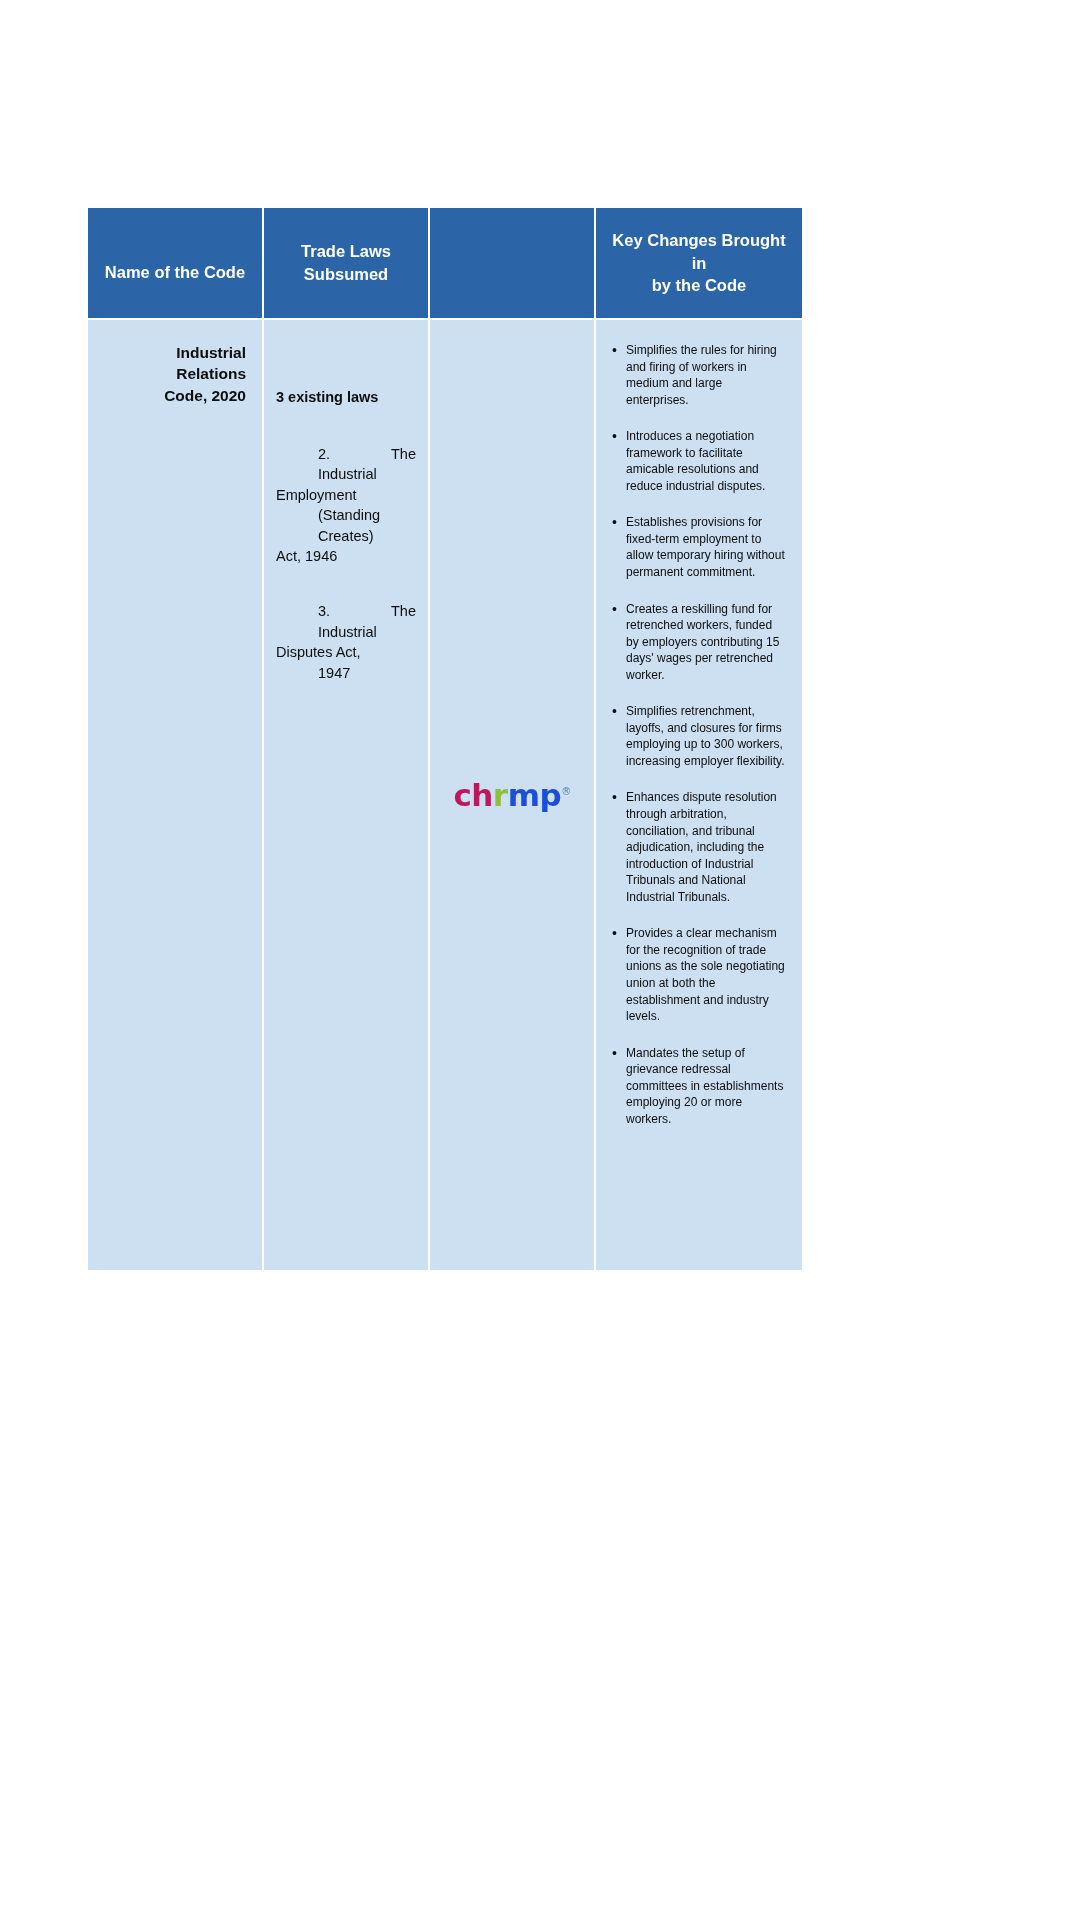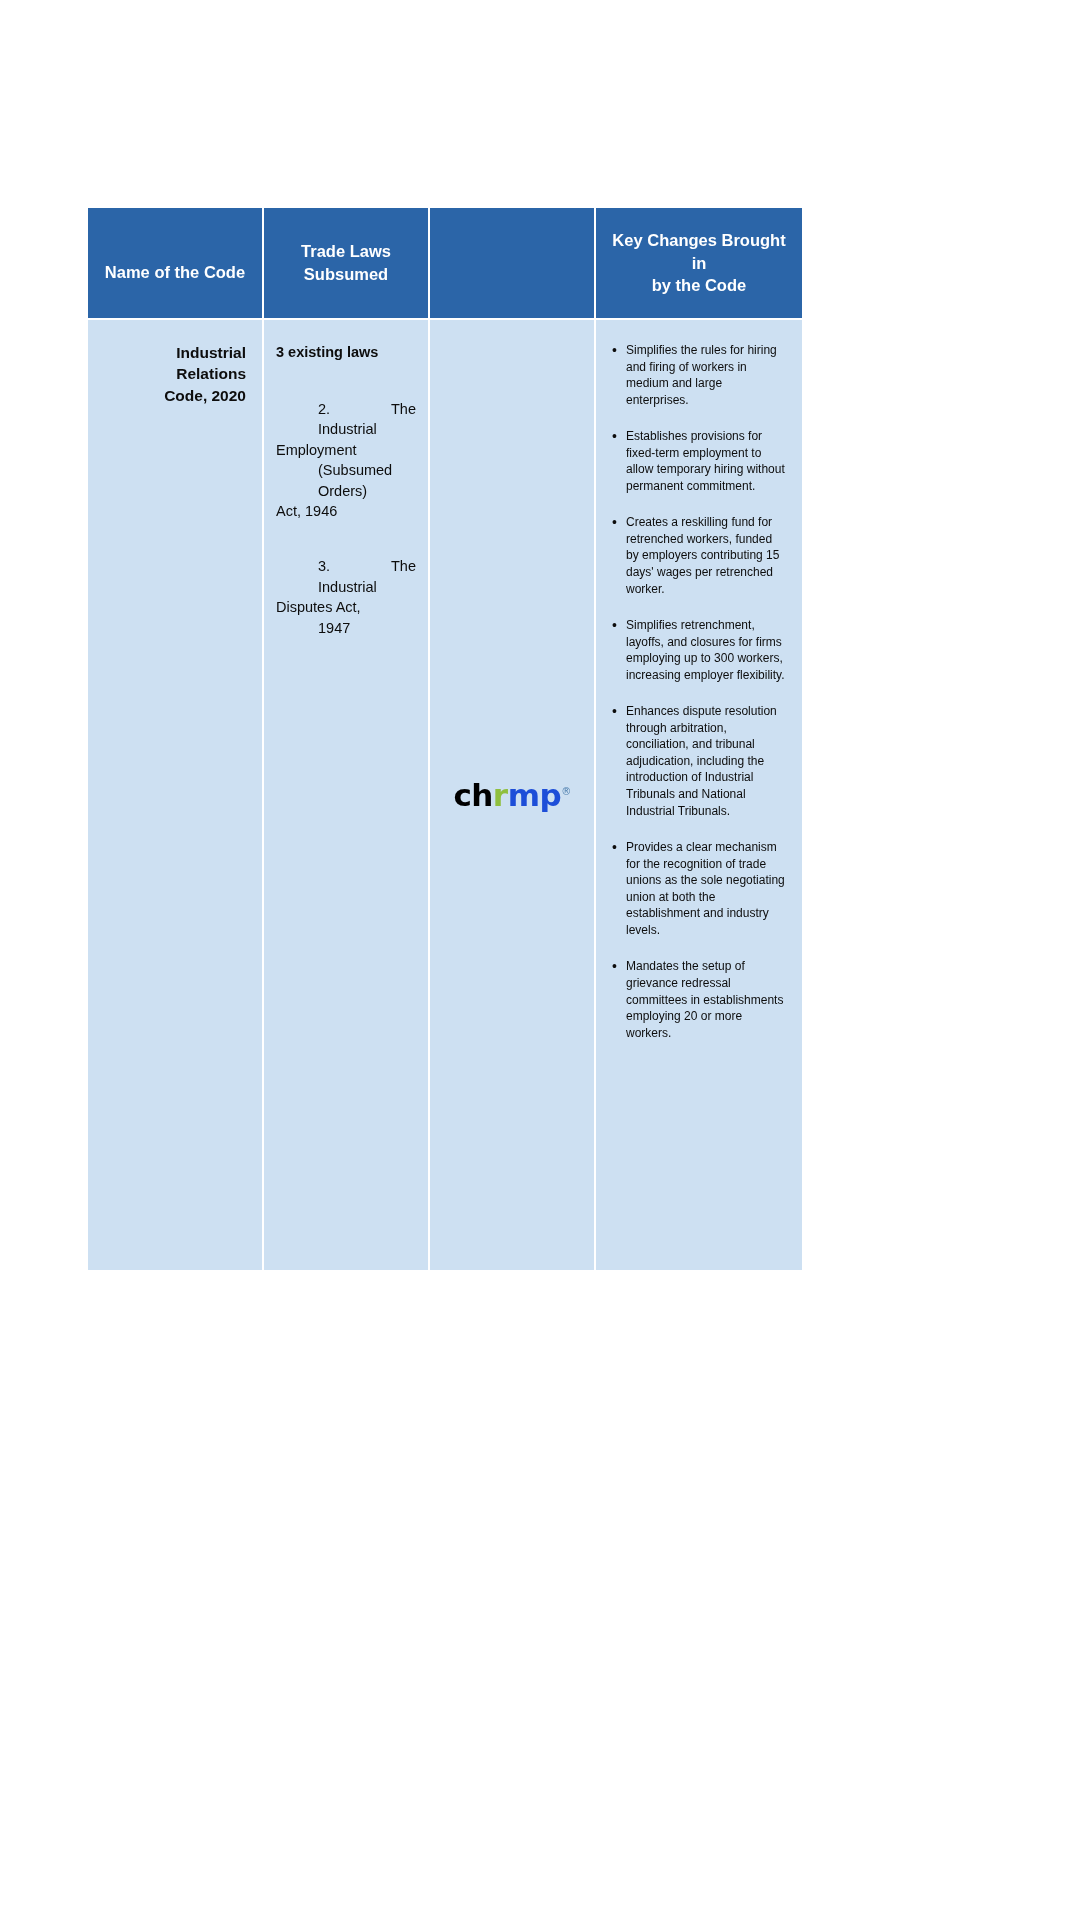--- a/index.html
+++ b/index.html
@@ -83,20 +83,21 @@
   
   .c2-inner {
     padding: 22px 12px 0 12px;
     font-size: 14.5px;
     line-height: 1.42;
   }
   .c2-title {
     font-weight: bold;
     font-size: 14.5px;
     margin-bottom: 36px;
+    margin-top: 45px;
   }
   .c2-item {
     margin-bottom: 34px;
     text-align: justify;
     text-align-last: left;
   }
   .c2-item .ln {
     display: block;
   }
   .c2-indent-2 { padding-left: 30px; }
@@ -111,21 +112,21 @@
   }
   .logo {
     font-family: "DejaVu Sans", sans-serif;
     font-size: 31px;
     font-weight: 600;
     letter-spacing: -0.5px;
     position: relative;
     line-height: 1;
     white-space: nowrap;
   }
-  .logo .s1 { color: #000000; }
+  .logo .s1 { color: #be185d; }
   .logo .s2 { color: #8FBF3F; }
   .logo .s3 { color: #1d4ed8; }
   .logo .reg {
     font-size: 10px;
     vertical-align: super;
     color: #4E7FAE;
     font-weight: 400;
   }
 
   
@@ -197,21 +198,21 @@
 
         
         <div class="td">
           <div class="c2-inner">
             <div class="c2-title">3 existing laws</div>
 
 
             <div class="c2-item">
               <span class="ln c2-indent-3">2.   The   Industrial</span>
               <span class="ln">Employment</span>
-              <span class="ln c2-indent-3">(Subsumed  Orders)</span>
+              <span class="ln c2-indent-3">(Standing  Creates)</span>
               <span class="ln">Act, 1946</span>
             </div>
 
             <div class="c2-item">
               <span class="ln c2-indent-3">3.   The   Industrial</span>
               <span class="ln">Disputes Act,</span>
               <span class="ln c2-indent-3">1947</span>
             </div>
           </div>
         </div>
@@ -221,20 +222,21 @@
           <div class="c3-inner">
             <div class="logo"><span class="s1">ch</span><span class="s2">r</span><span class="s3">mp</span><span class="reg">®</span></div>
           </div>
         </div>
 
         
         <div class="td">
           <div class="c4-inner">
             <ul class="bullets">
               <li>Simplifies the rules for hiring and firing of workers in medium and large enterprises.</li>
+              <li>Introduces a negotiation framework to facilitate amicable resolutions and reduce industrial disputes.</li>
               <li>Establishes provisions for fixed-term employment to allow temporary hiring without permanent commitment.</li>
               <li>Creates a reskilling fund for retrenched workers, funded by employers contributing 15 days' wages per retrenched worker.</li>
               <li>Simplifies retrenchment, layoffs, and closures for firms employing up to 300 workers, increasing employer flexibility.</li>
               <li>Enhances dispute resolution through arbitration, conciliation, and tribunal adjudication, including the introduction of Industrial Tribunals and National Industrial Tribunals.</li>
               <li>Provides a clear mechanism for the recognition of trade unions as the sole negotiating union at both the establishment and industry levels.</li>
               <li>Mandates the setup of grievance redressal committees in establishments employing 20 or more workers.</li>
             </ul>
           </div>
         </div>
 

